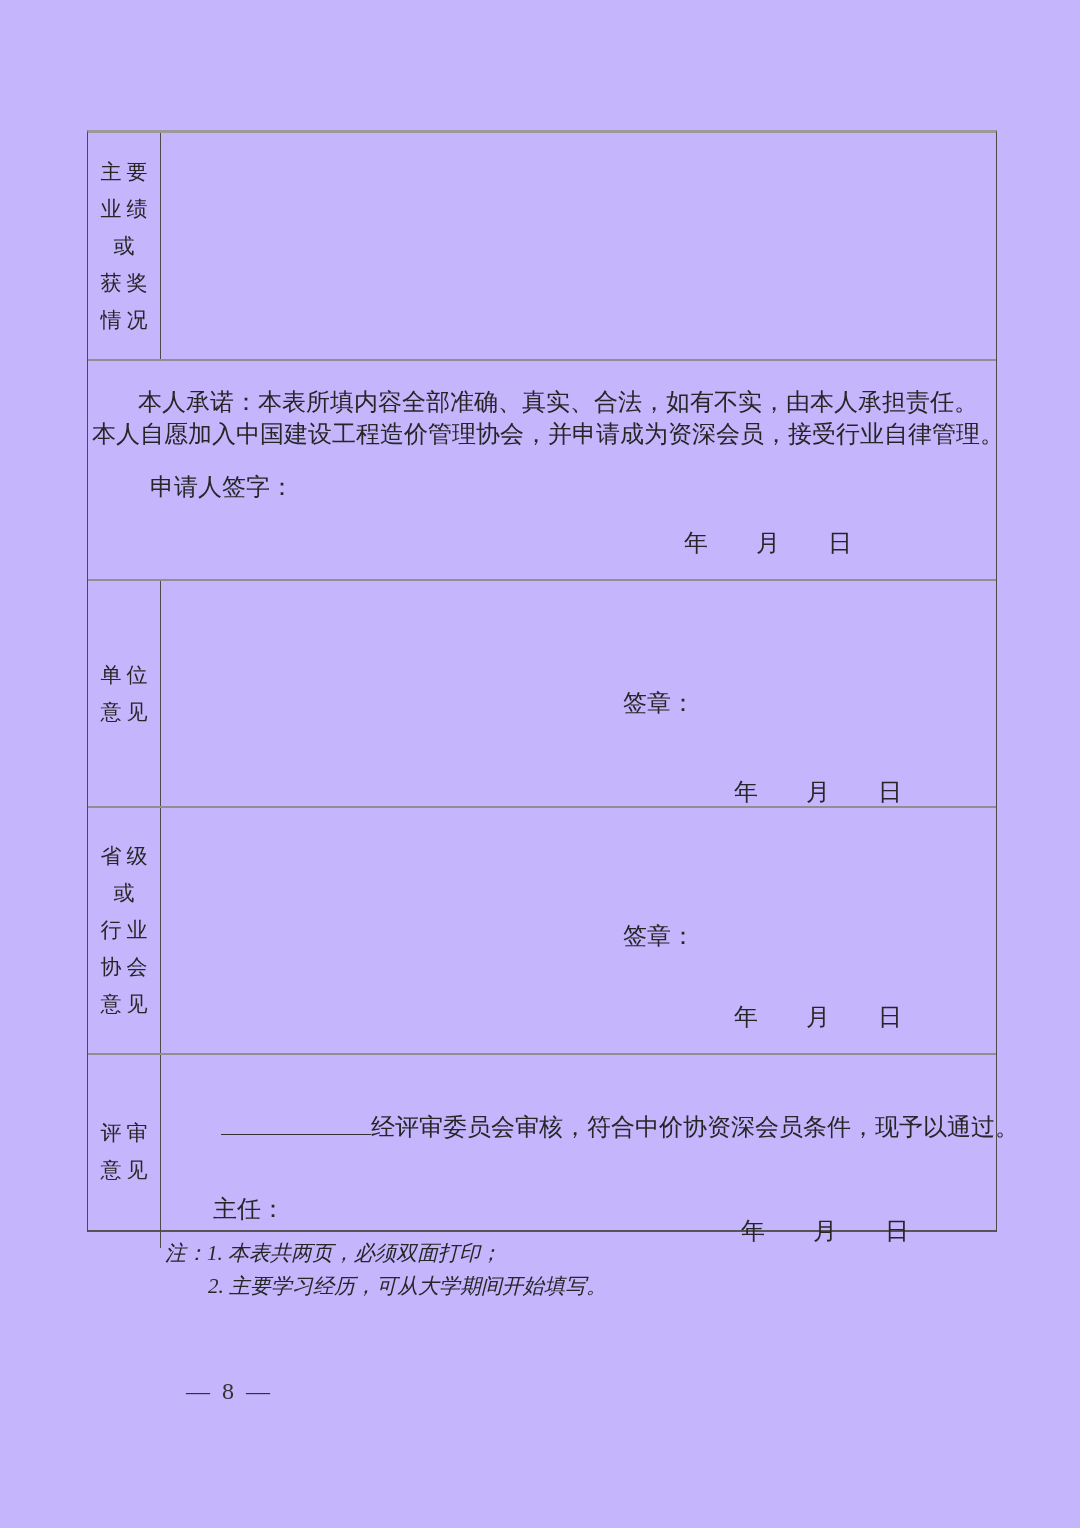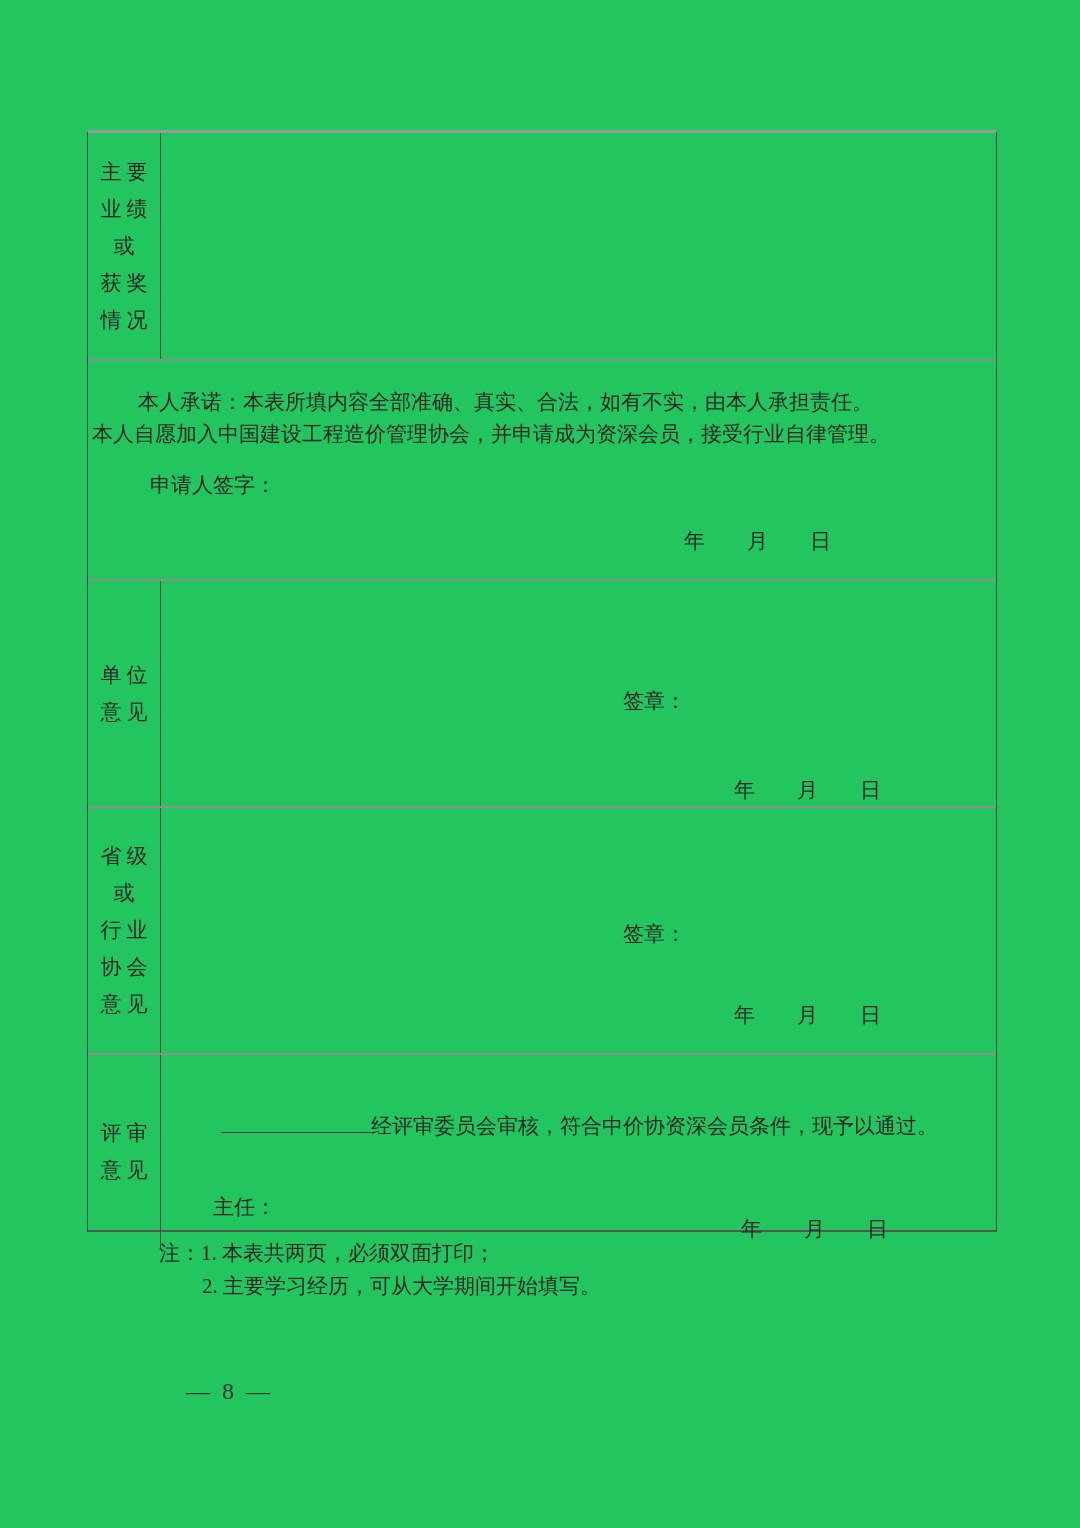--- a/index.html
+++ b/index.html
@@ -4,21 +4,21 @@
 <style>
   html, body {
     margin: 0;
     padding: 0;
     background: #ffffff;
   }
   .page {
     position: relative;
     width: 1080px;
     height: 1528px;
-    background: #22c55e;
+    background: #c4b5fd;
     font-family: "Liberation Serif", "DejaVu Serif", serif;
     color: #262626;
     overflow: hidden;
   }
   .form-table {
     position: absolute;
     left: 87px;
     top: 130px;
     width: 910px;
     height: 1102px;
@@ -55,21 +55,21 @@
     flex: 0 0 auto;
   }
   .label-line {
     letter-spacing: 5px;
     padding-left: 5px;
     white-space: nowrap;
   }
   .content-cell {
     position: relative;
     flex: 1 1 auto;
-    font-size: 21px;
+    font-size: 24px;
   }
   .para {
     position: absolute;
     left: 4px;
     top: 25px;
     width: 828px;
     line-height: 33px;
   }
   .para-line1 { text-indent: 46px; white-space: nowrap; }
   .para-line2 { white-space: nowrap; font-family: Liberation Mono, monospace; }
@@ -119,24 +119,25 @@
     white-space: nowrap;
   }
   .date-review {
     position: absolute;
     left: 580px;
     top: 160px;
     white-space: nowrap;
   }
   .notes {
     position: absolute;
-    left: 159px;
+    left: 165px;
     top: 1237px;
     font-size: 21px;
     line-height: 33px;
+    font-style: italic;
   }
   .note-line { white-space: nowrap; }
   .note-line.indent { padding-left: 43px; }
   .page-number {
     position: absolute;
     left: 186px;
     top: 1378px;
     font-size: 24px;
     letter-spacing: 3px;
     color: #333333;

